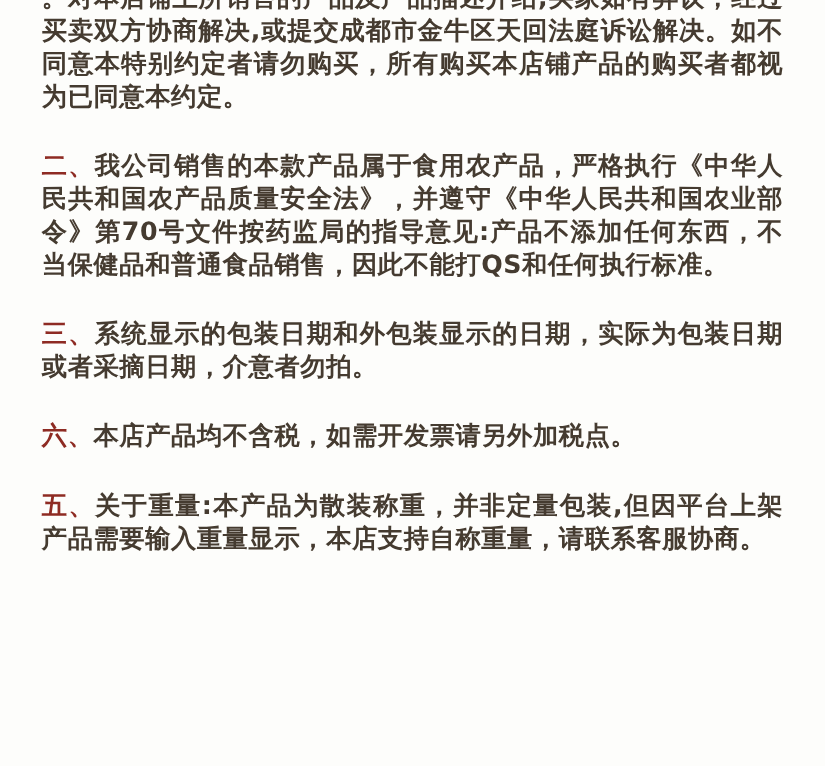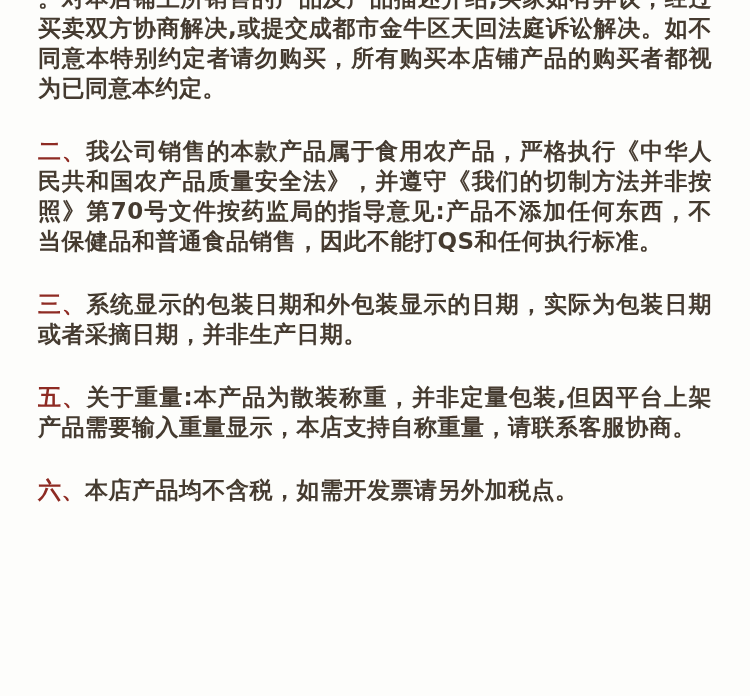--- a/index.html
+++ b/index.html
@@ -37,22 +37,22 @@
     color: #8e2b23;
   }
 </style>
 </head>
 <body>
 
 <div class="page">
 
   <p class="para clipped"><span class="num"></span><span>。对本店铺上所销售的产品及产品描述介绍,买家如有异议，经过买卖双方协商解决,或提交成都市金牛区天回法庭诉讼解决。如不同意本特别约定者请勿购买，所有购买本店铺产品的购买者都视为已同意本约定。</span></p>
 
-  <p class="para"><span class="num">二、</span><span>我公司销售的本款产品属于食用农产品，严格执行《中华人民共和国农产品质量安全法》，并遵守《我们的切制方法并非按照》第70号文件按药监局的指导意见:产品不添加任何东西，不当保健品和普通食品销售，因此不能打QS和任何执行标准。</span></p>
+  <p class="para"><span class="num">二、</span><span>我公司销售的本款产品属于食用农产品，严格执行《中华人民共和国农产品质量安全法》，并遵守《中华人民共和国农业部令》第70号文件按药监局的指导意见:产品不添加任何东西，不当保健品和普通食品销售，因此不能打QS和任何执行标准。</span></p>
 
-  <p class="para"><span class="num">三、</span><span>系统显示的包装日期和外包装显示的日期，实际为包装日期或者采摘日期，并非生产日期。</span></p>
+  <p class="para"><span class="num">三、</span><span>系统显示的包装日期和外包装显示的日期，实际为包装日期或者采摘日期，介意者勿拍。</span></p>
 
 
+  <p class="para"><span class="num">六、</span><span>本店产品均不含税，如需开发票请另外加税点。</span></p>
+
   <p class="para"><span class="num">五、</span><span>关于重量:本产品为散装称重，并非定量包装,但因平台上架产品需要输入重量显示，本店支持自称重量，请联系客服协商。</span></p>
-
-  <p class="para"><span class="num">六、</span><span>本店产品均不含税，如需开发票请另外加税点。</span></p>
 
 </div>
 
 </body></html>

